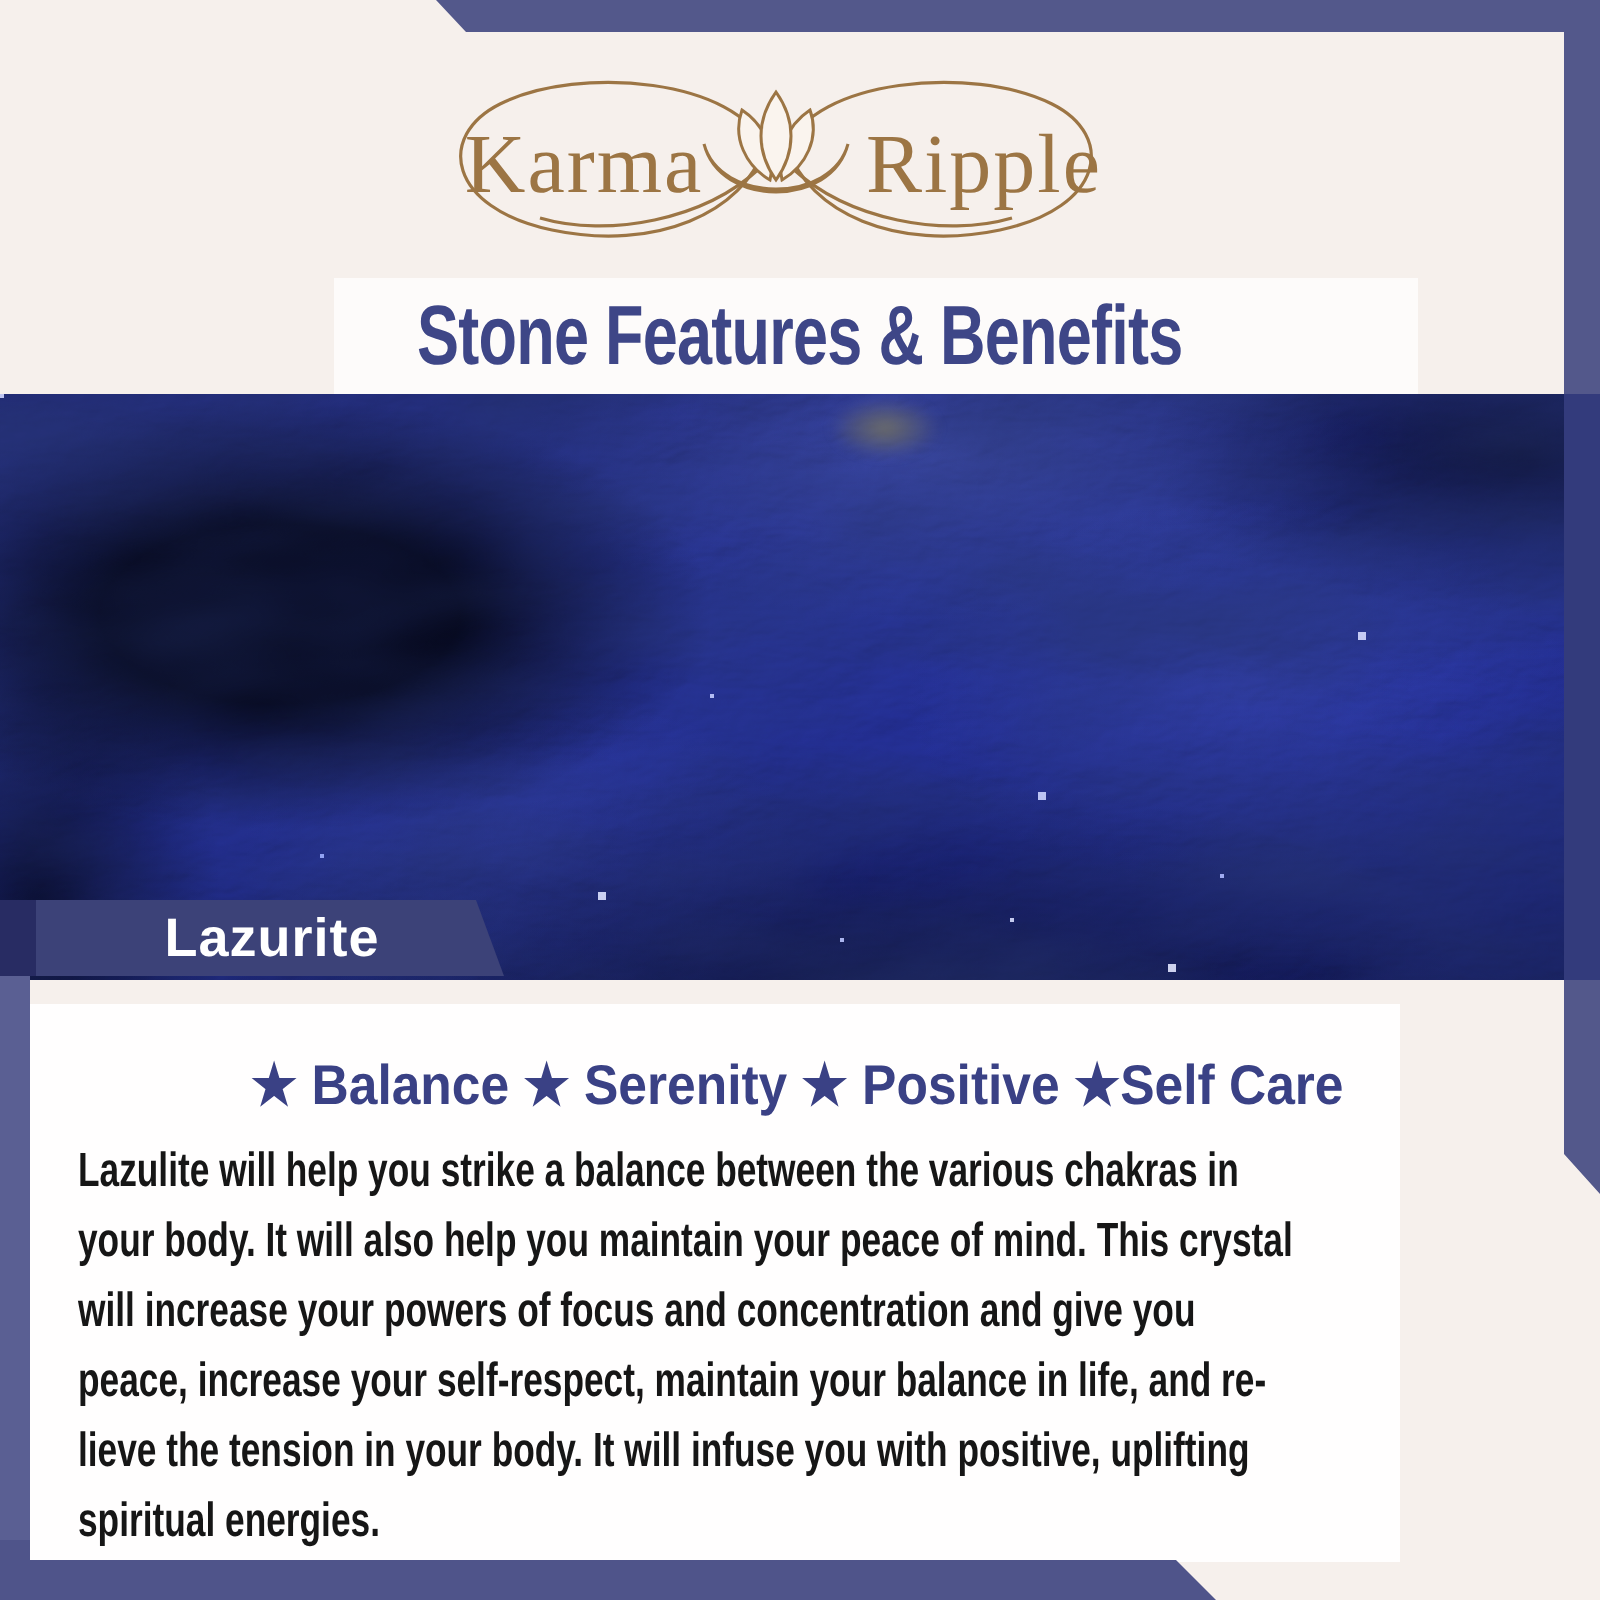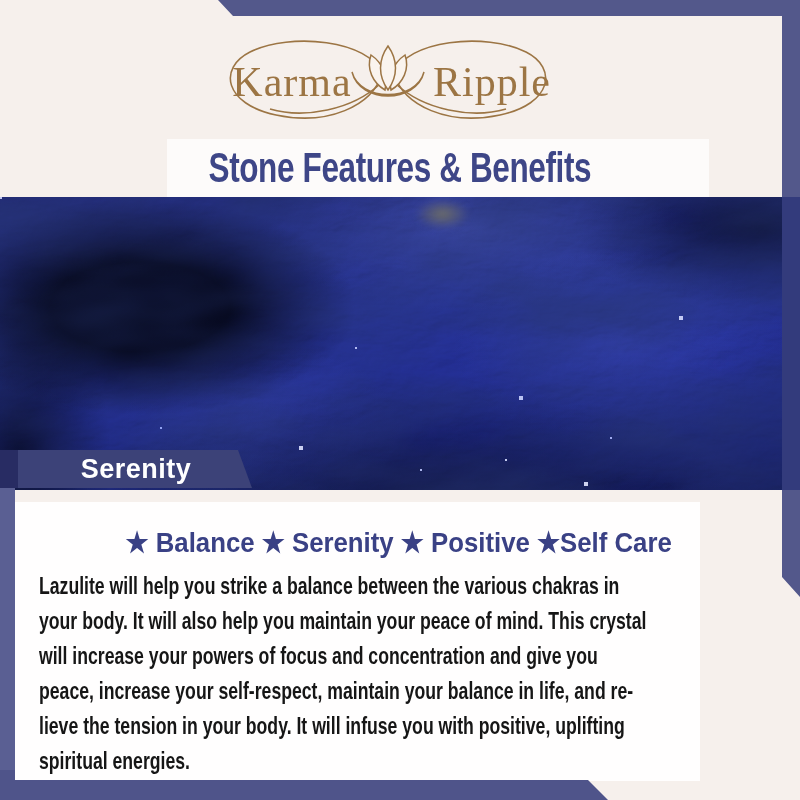--- a/index.html
+++ b/index.html
@@ -145,21 +145,21 @@
           <feColorMatrix type="matrix" values="0 0 0 0 0.02  0 0 0 0 0.035  0 0 0 0 0.16  0.9 0.9 0.9 0 -0.85"></feColorMatrix>
         </filter>
       </defs>
       <rect width="800" height="293" filter="url(#mottlef)"></rect>
     </svg>
     <div class="spot-olive"></div>
     <div class="sparkles"></div>
   </div>
 
   <div class="label-badge">
-    <span>Serenity</span>
+    <span>Lazurite</span>
   </div>
 
   <div class="frame-top-right"></div>
   <div class="frame-bottom-left"></div>
 
   <div class="content">
     <div class="stars-wrap">
       <div class="stars">★ Balance  ★ Serenity  ★ Positive  ★Self Care</div>
     </div>
     <div class="desc-wrap">

